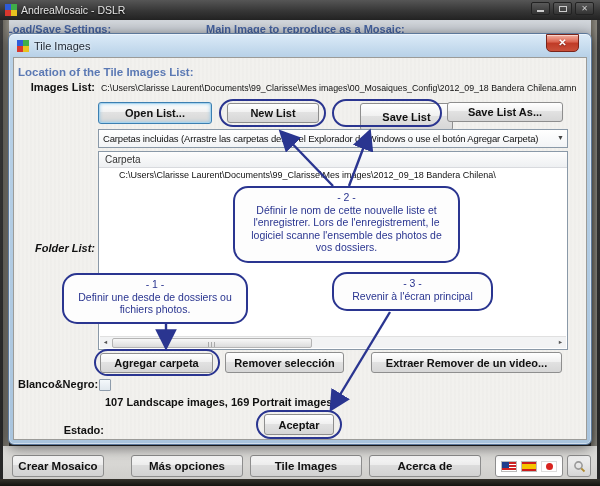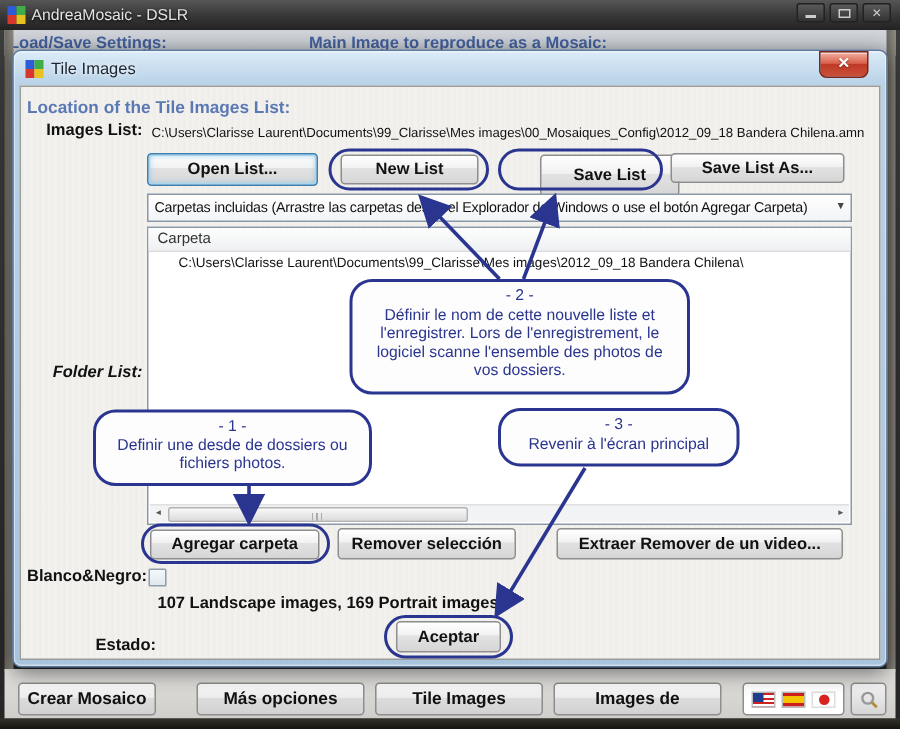--- a/index.html
+++ b/index.html
@@ -121,21 +121,21 @@
     <span class="abs win-label" style="left:203px; top:3px;">Main Image to reproduce as a Mosaic:</span>
   </div>
 
   <div class="abs win-side" style="left:3px;"></div>
   <div class="abs win-side" style="left:591px;"></div>
   <div class="abs win-bottom"></div>
 
   <div class="abs toolbar-btn" style="left:12px; top:455px; width:92px;">Crear Mosaico</div>
   <div class="abs toolbar-btn" style="left:131px; top:455px; width:112px;">Más opciones</div>
   <div class="abs toolbar-btn" style="left:250px; top:455px; width:112px;">Tile Images</div>
-  <div class="abs toolbar-btn" style="left:369px; top:455px; width:112px;">Images de</div>
+  <div class="abs toolbar-btn" style="left:369px; top:455px; width:112px;">Acerca de</div>
 
   <div class="abs flags-btn">
     <span class="flag flag-us"></span>
     <span class="flag flag-es"></span>
     <span class="flag flag-jp"></span>
   </div>
   <div class="abs mag-btn">
     <svg width="13" height="13" viewBox="0 0 13 13">
       <circle cx="5.5" cy="5.5" r="3.6" fill="none" stroke="#9a9a9a" stroke-width="1.6"></circle>
       <line x1="8.3" y1="8.3" x2="11.5" y2="11.5" stroke="#b08a30" stroke-width="1.8"></line>

